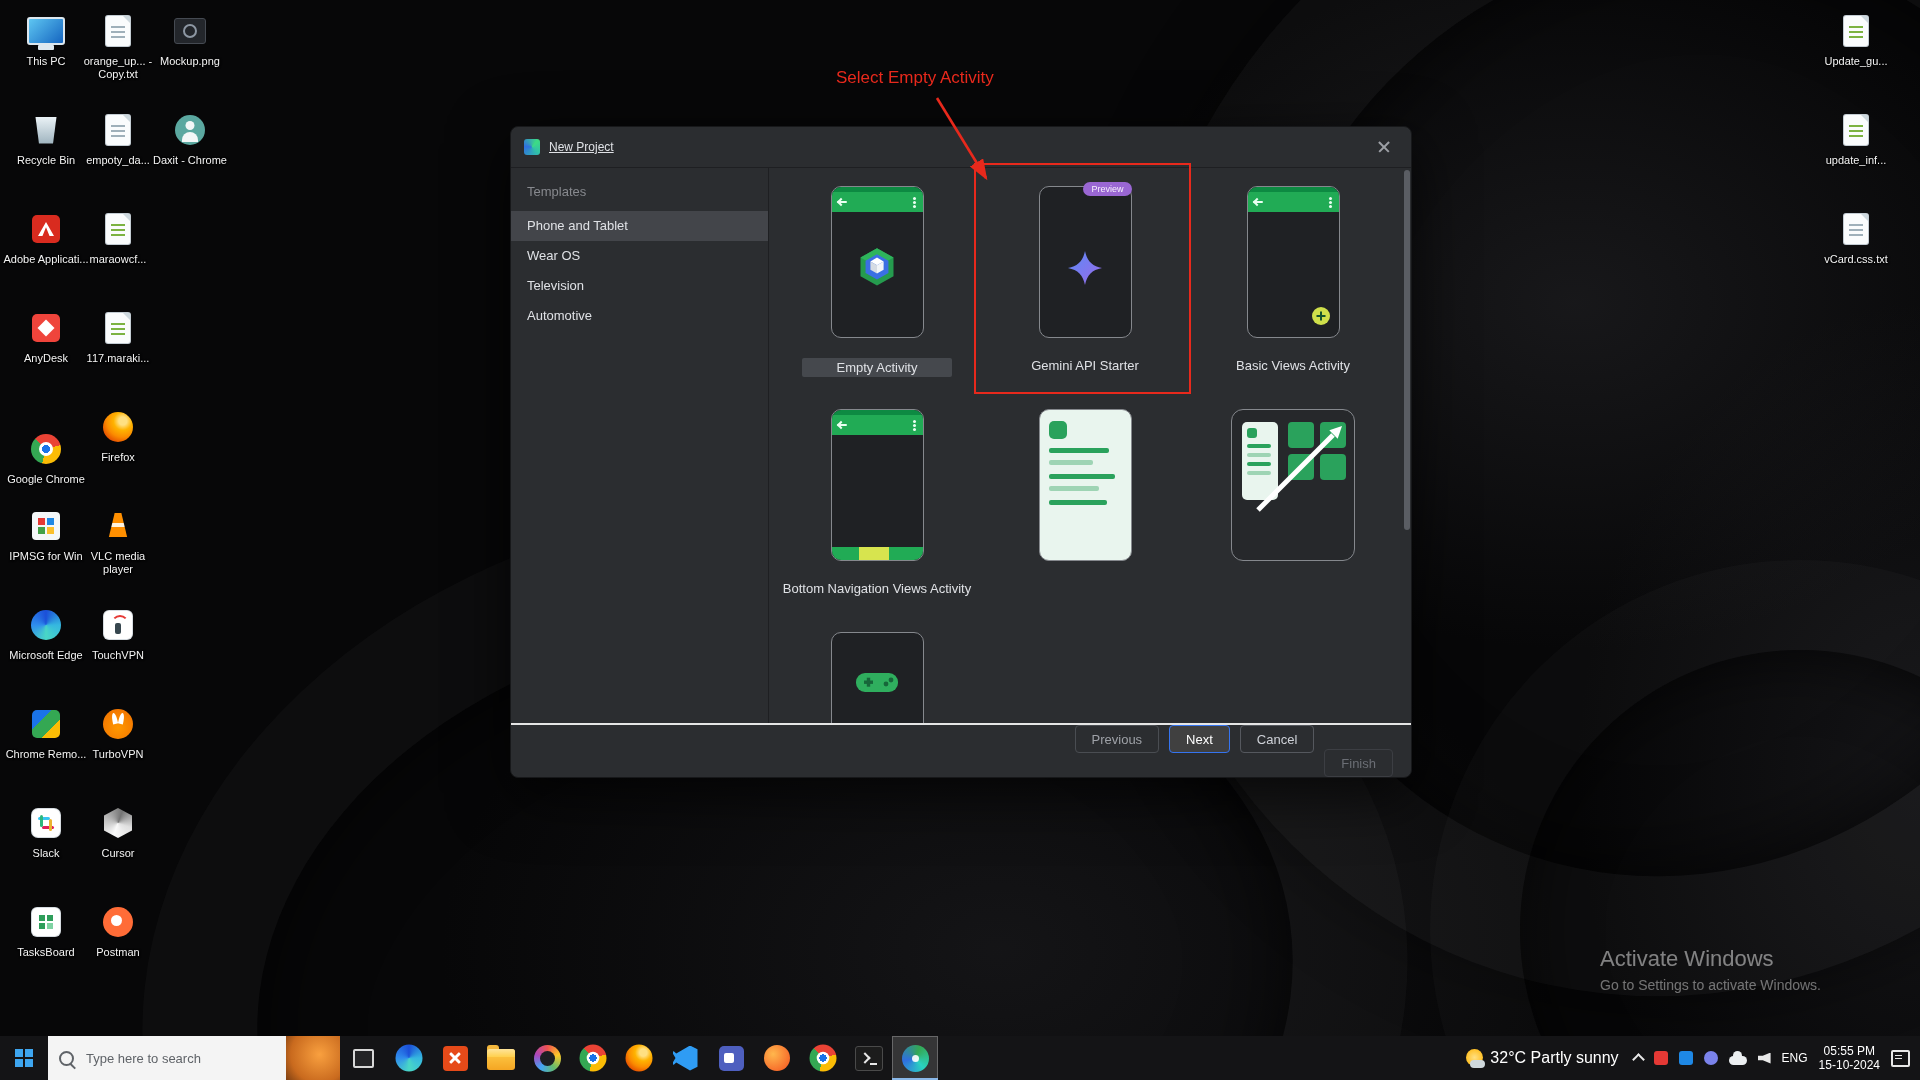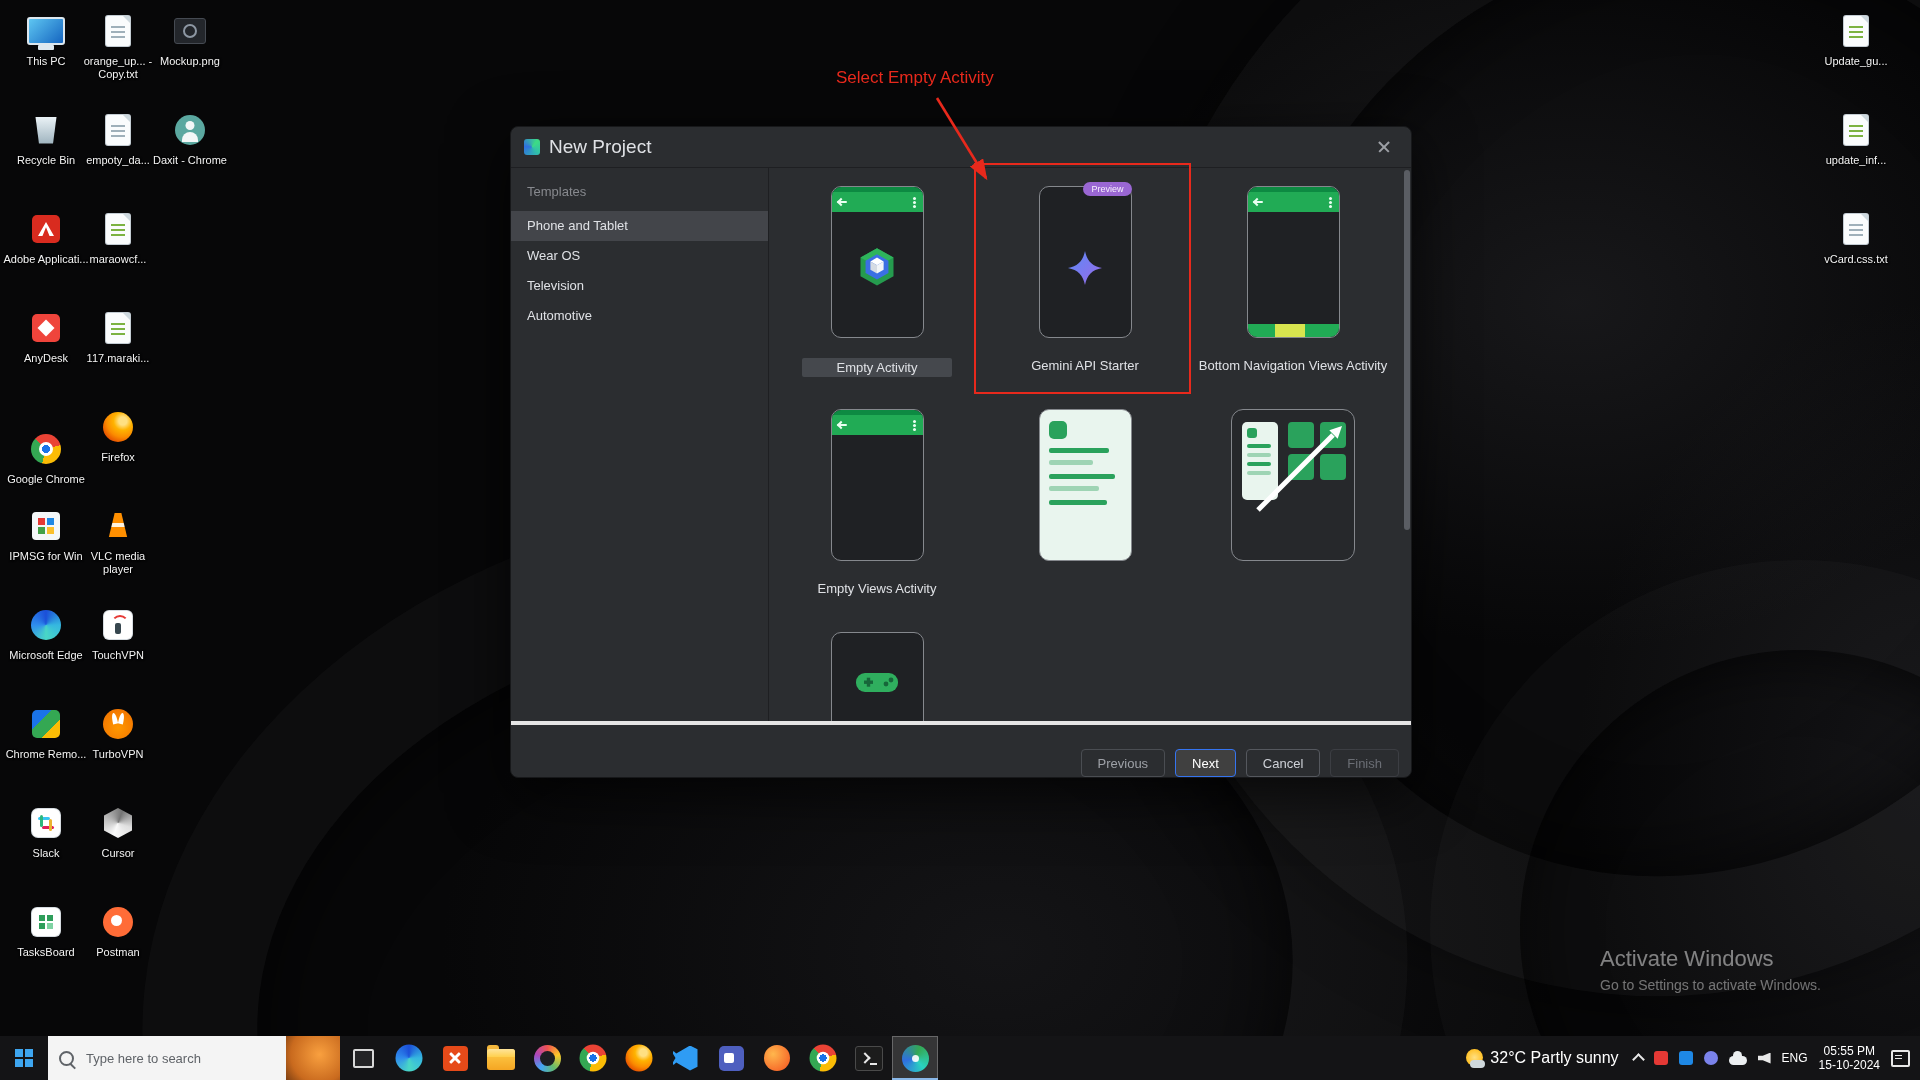--- a/index.html
+++ b/index.html
@@ -101,21 +101,21 @@
   .wm1{font-size:22px;}
   .wm2{font-size:14px;margin-top:5px;color:rgba(255,255,255,.42);}
 
   
   .dialog{position:absolute;left:510px;top:126px;width:900px;height:650px;z-index:20;
           background:#2b2d30;border:1px solid #17181a;border-radius:8px;overflow:hidden;
           box-shadow:0 16px 60px rgba(0,0,0,.7);display:flex;flex-direction:column;}
   .dlg-title{flex:0 0 40px;display:flex;align-items:center;gap:9px;padding:0 13px;border-bottom:1px solid #1e1f22;}
   .as-logo{width:16px;height:16px;border-radius:3px;
           background:conic-gradient(from 130deg,#31c2a7,#2f6fe0 40%,#3ddc84 75%,#31c2a7);}
-  .dlg-title-text{font-size:19px;color:#dfe1e5;}
+  .dlg-title-text{font-size:12px;color:#dfe1e5;text-decoration:underline;}
   .dlg-close{margin-left:auto;width:28px;height:28px;position:relative;border-radius:4px;cursor:pointer;}
   .dlg-close i{position:absolute;left:7px;top:13px;width:14px;height:1.6px;background:#9da0a6;}
   .x1{transform:rotate(45deg);} .x2{transform:rotate(-45deg);}
 
   .dlg-body{flex:1;display:flex;min-height:0;}
   .sidebar{flex:0 0 258px;border-right:1px solid #1e1f22;padding-top:4px;box-sizing:border-box;}
   .sb-header{padding:12px 16px 12px;font-size:13px;color:#87898e;}
   .sb-item{height:30px;line-height:30px;padding-left:16px;font-size:13px;color:#dfe1e5;cursor:pointer;}
   .sb-item.selected{background:#43454a;}
 
@@ -153,22 +153,22 @@
   .nav-art{width:124px;height:152px;border:1.5px solid #85888d;border-radius:12px;background:#26282b;
          position:relative;box-sizing:border-box;overflow:hidden;}
   .na-card{position:absolute;left:10px;top:12px;width:36px;height:78px;background:#e9f5ee;border-radius:5px;}
   .na-card::before{content:"";position:absolute;left:5px;top:6px;width:10px;height:10px;border-radius:3px;background:#2aa25c;}
   .na-card::after{content:"";position:absolute;left:5px;top:22px;width:24px;height:4px;background:#2aa25c;border-radius:2px;
          box-shadow:0 9px 0 #9ed4b4,0 18px 0 #2aa25c,0 27px 0 #9ed4b4;}
   .na-sq{position:absolute;width:26px;height:26px;border-radius:4px;background:#2aa25c;}
 
   .scrollbar-thumb{position:absolute;right:1px;top:2px;width:6px;height:360px;border-radius:3px;background:#5a5d63;}
 
-  .dlg-footer{flex:0 0 46px;border-top:4px solid #e5e5e5;display:flex;align-items:flex-end;
-         justify-content:flex-end;gap:10px;padding:0 12px;}
+  .dlg-footer{flex:0 0 46px;border-top:2px solid #e5e5e5;display:flex;align-items:flex-start;
+         justify-content:flex-end;gap:10px;padding:0 18px;}
   .btn{height:28px;padding:0 16px;border-radius:4px;font-family:"Liberation Sans",sans-serif;font-size:13px;
          background:transparent;border:1px solid #55585e;color:#cfd2d8;cursor:pointer;}
   .btn.primary{background:#404040;border-color:#3574f0;color:#fff;}
   .btn.muted{color:#9ea1a7;border-color:#4a4d52;}
   .btn.disabled{color:#6b6e75;border-color:#3c3e43;cursor:default;margin-top:24px;}
 
   
   .annotation-text{position:absolute;left:836px;top:68px;z-index:40;font-size:17px;color:#e8291c;}
   .annotation-arrow{position:absolute;left:920px;top:90px;z-index:40;}
   .annotation-rect{position:absolute;left:974px;top:163px;width:213px;height:227px;
@@ -465,47 +465,48 @@
                   </linearGradient>
                     </defs>
                   <path d="M20 3 C22 13 27 18 37 20 C27 22 22 27 20 37 C18 27 13 22 3 20 C13 18 18 13 20 3 Z" fill="url(#gstar)"></path>
                 </svg>
               </span>
             </div>
           </div>
           <div class="card-label">Gemini API Starter</div>
         </div>
 
+        <div class="cell">
+          <div class="art">
+            <div class="phone">
+              <div class="ph-status"></div>
+              <div class="ph-bar">
+                  <span class="mini-back"></span>
+                  <span class="mini-dots"></span>
+                </div>
+              <span class="fab"></span>
+            </div>
+          </div>
+          <div class="card-label">Basic Views Activity</div>
+        </div>
 
         <div class="cell">
           <div class="art">
             <div class="phone">
               <div class="ph-status"></div>
               <div class="ph-bar">
                   <span class="mini-back"></span>
                   <span class="mini-dots"></span>
                 </div>
               <span class="bottom-nav"></span>
             </div>
           </div>
           <div class="card-label">Bottom Navigation Views Activity</div>
         </div>
 
-        <div class="cell">
-          <div class="art">
-            <div class="phone">
-              <div class="ph-status"></div>
-              <div class="ph-bar">
-                  <span class="mini-back"></span>
-                  <span class="mini-dots"></span>
-                </div>
-            </div>
-          </div>
-          <div class="card-label">Empty Views Activity</div>
-        </div>
 
         <div class="cell">
           <div class="art">
             <div class="list-card">
               <span class="lc-avatar"></span>
               <span class="lc-line" style="top:38px;width:60px;"></span>
               <span class="lc-line light" style="top:50px;width:44px;"></span>
               <span class="lc-line" style="top:64px;width:66px;"></span>
               <span class="lc-line light" style="top:76px;width:50px;"></span>
               <span class="lc-line" style="top:90px;width:58px;"></span>

